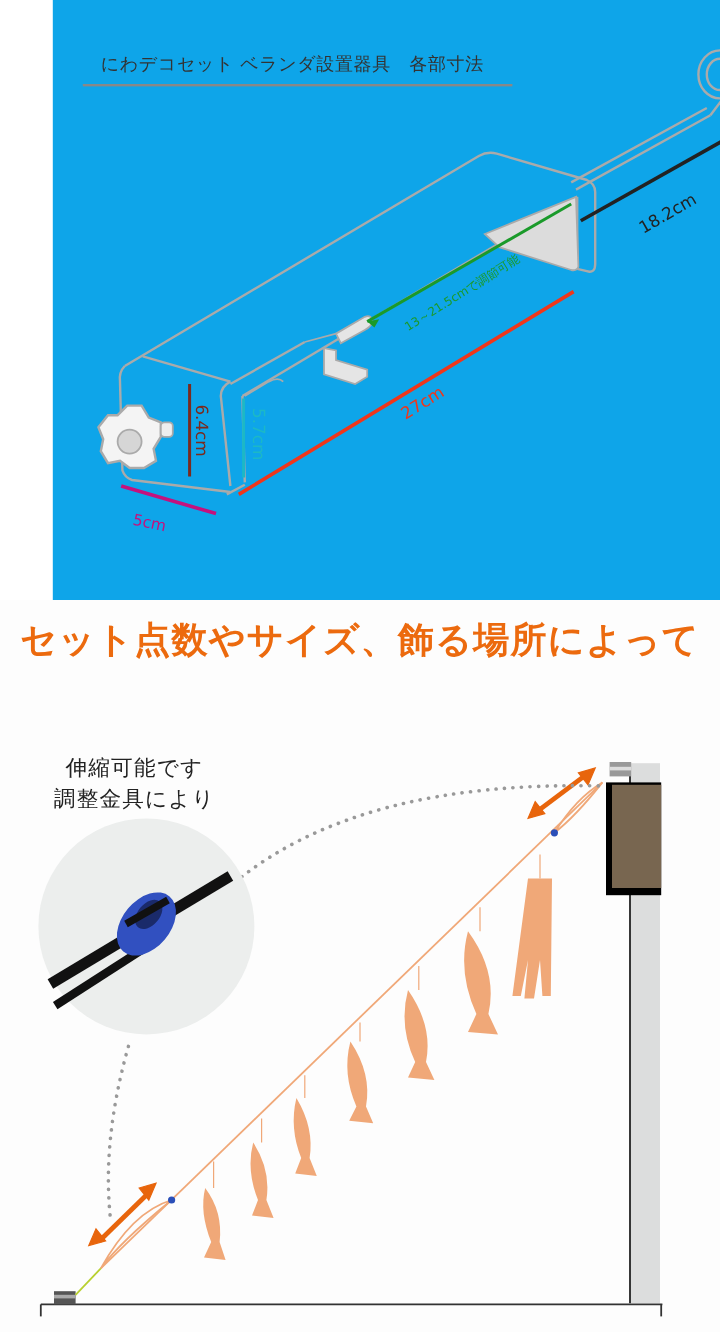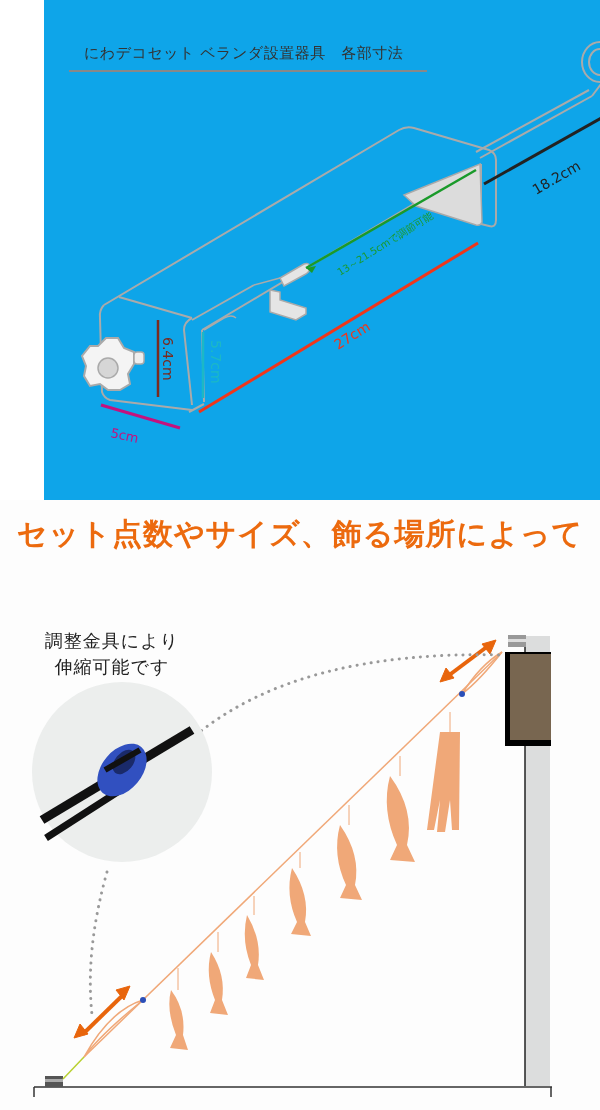--- a/index.html
+++ b/index.html
@@ -157,16 +157,16 @@
         </g>
 
       <g>
           <line x1="450" y1="712" x2="450" y2="732" stroke="#f0a878"></line>
           <path d="M440 732 L460 732 L459 830 L452 830 L450 800 L445 832 L437 832 L440 800 L434 830 L427 830 Z"></path>
         </g>
     </g>
   </svg>
 
   <div class="callout">
+    <div>伸縮可能です</div>
     <div>調整金具により</div>
-    <div>伸縮可能です</div>
   </div>
 </div>
 
 </body></html>

